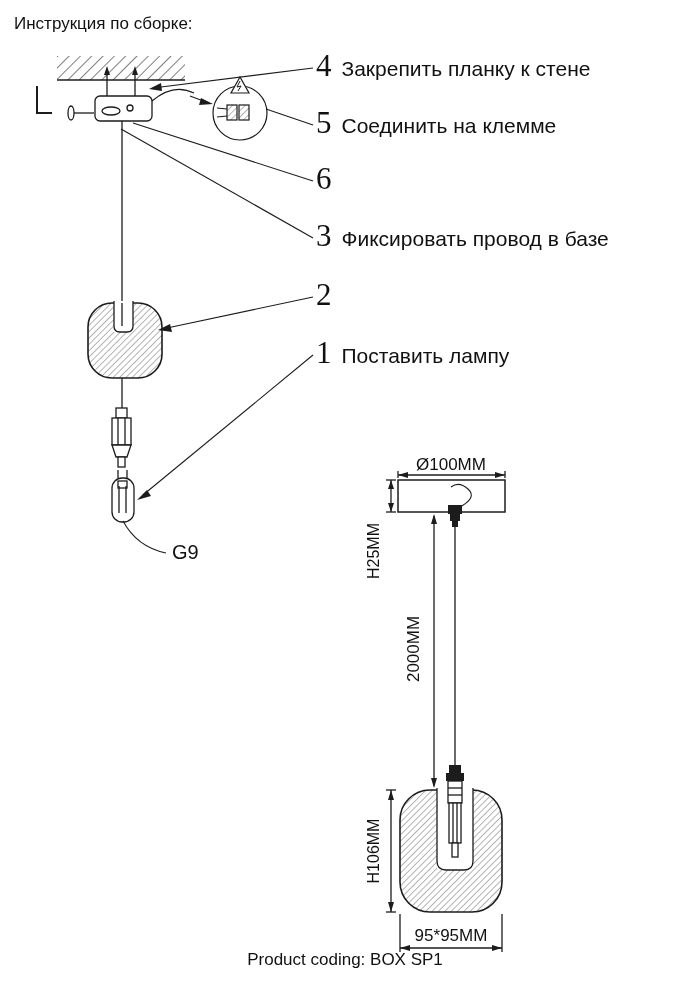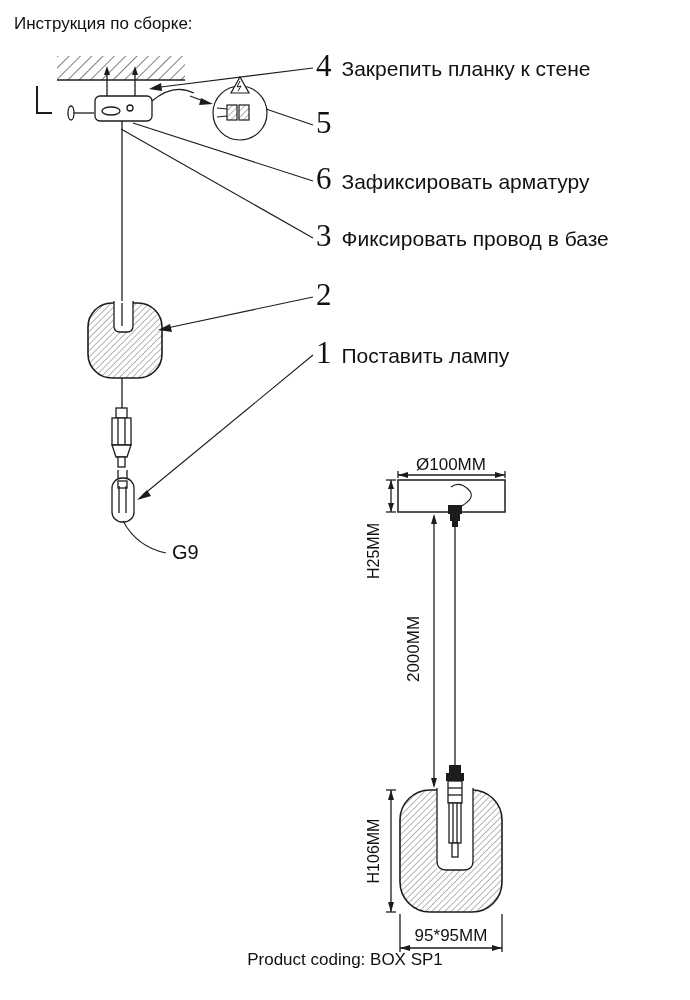--- a/index.html
+++ b/index.html
@@ -163,24 +163,24 @@
   </svg>
 
   <div class="title">Инструкция по сборке:</div>
 
   <div class="step" style="top:50px">
     <span class="num">4</span>
     <span class="label">Закрепить планку к стене</span>
   </div>
   <div class="step" style="top:107px">
     <span class="num">5</span>
+    <span class="label">Соединить на клемме</span>
   </div>
   <div class="step" style="top:163px">
     <span class="num">6</span>
-    <span class="label">Зафиксировать арматуру</span>
   </div>
   <div class="step" style="top:220px">
     <span class="num">3</span>
     <span class="label">Фиксировать провод в базе</span>
   </div>
   <div class="step" style="top:279px">
     <span class="num">2</span>
   </div>
   <div class="step" style="top:337px">
     <span class="num">1</span>

